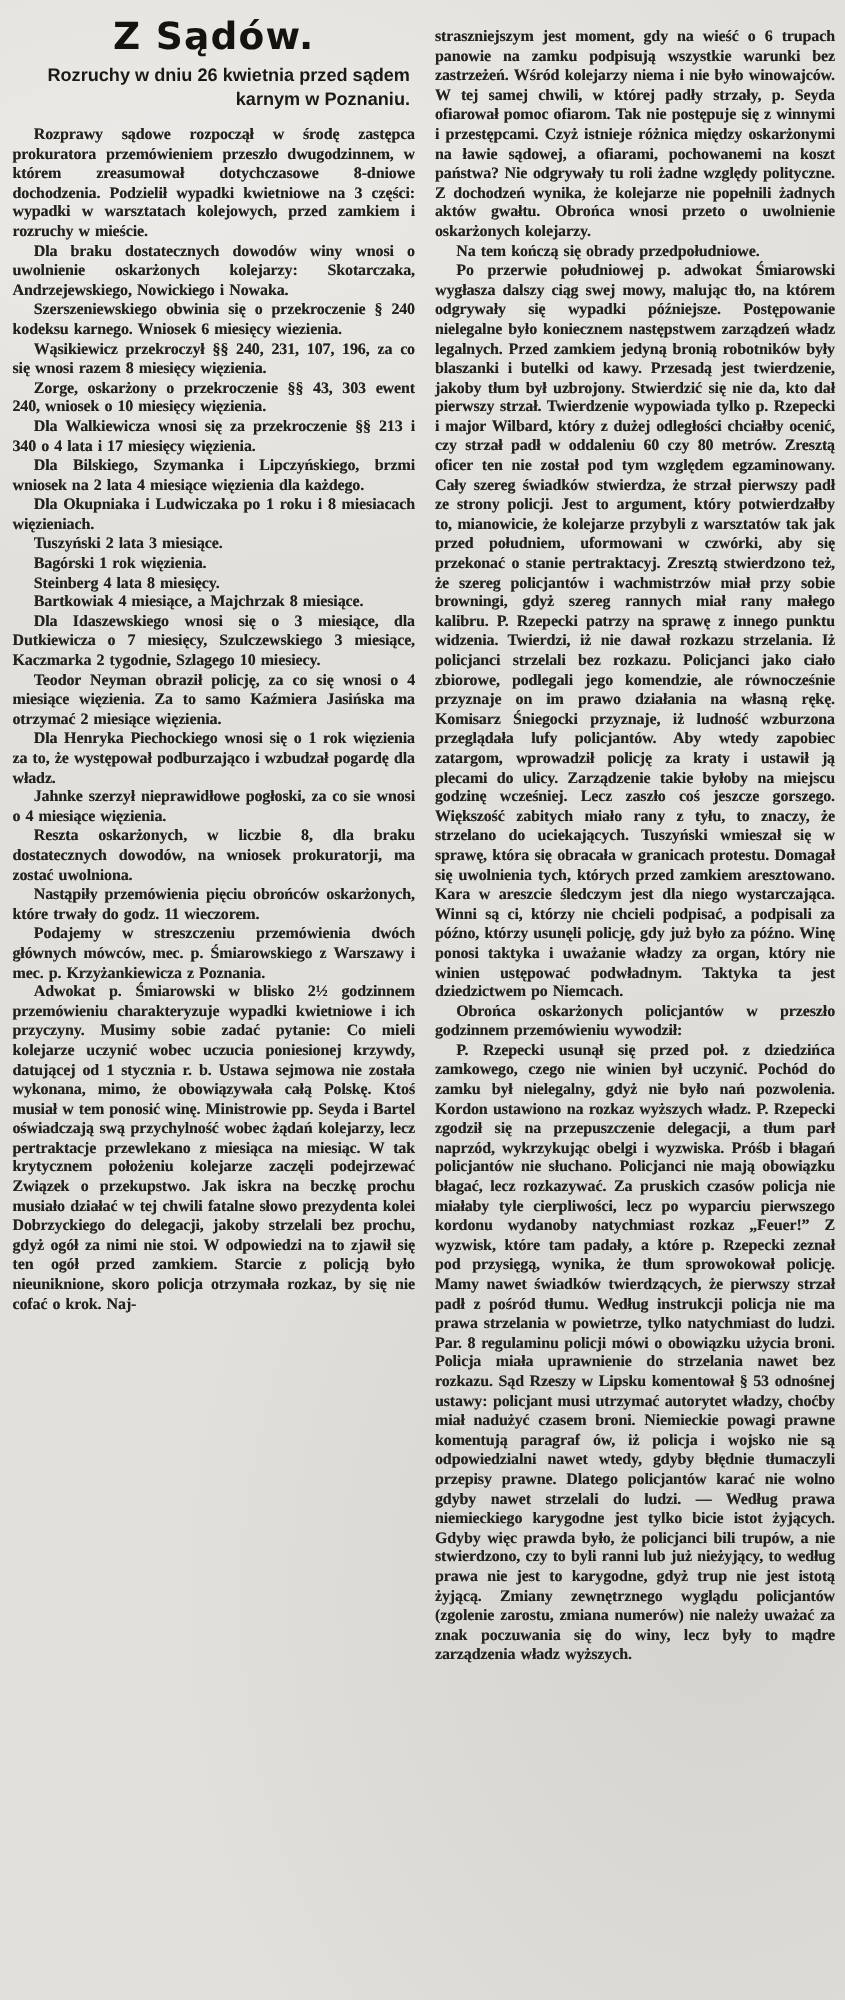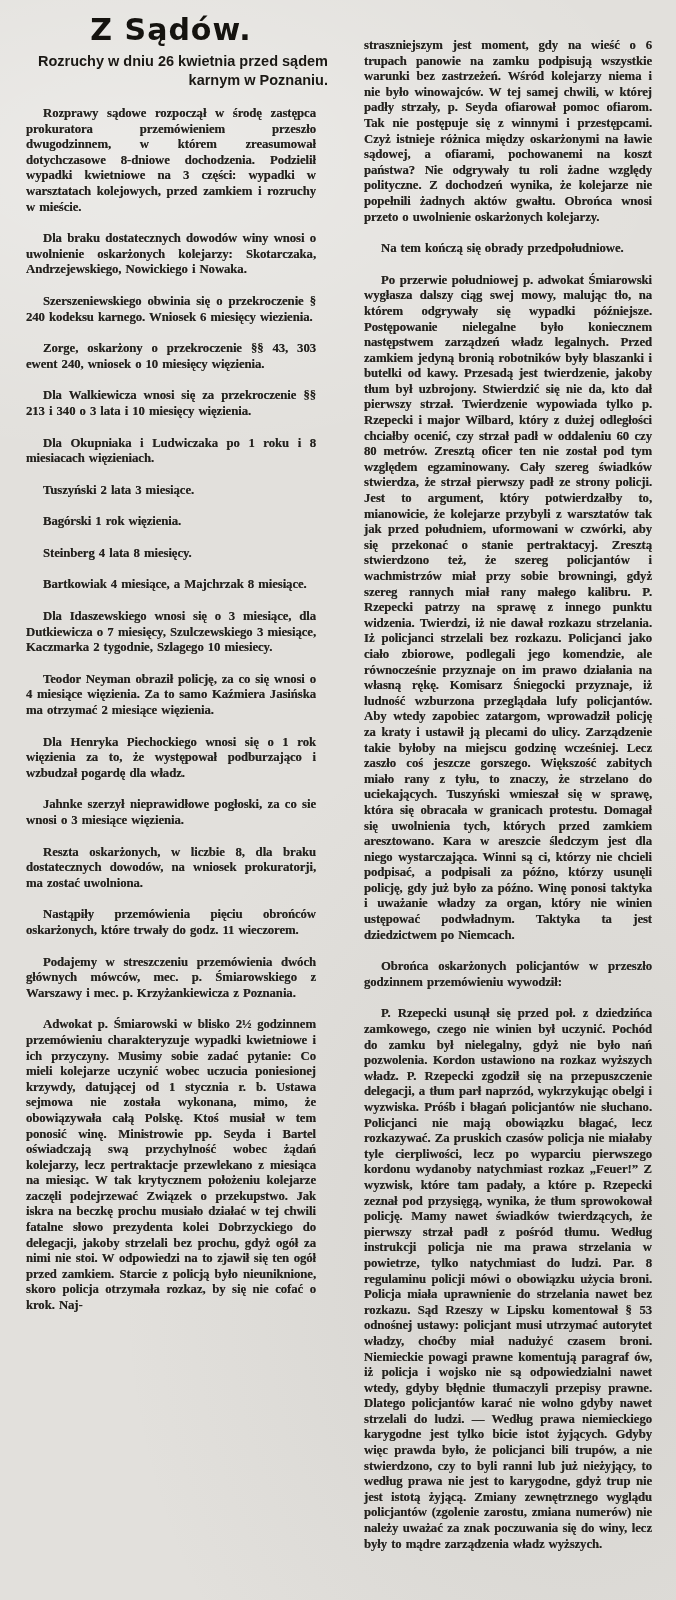--- a/index.html
+++ b/index.html
@@ -39,21 +39,21 @@
   .subhead {
     margin: 0 4px 10px 4px;
     text-align: right;
     font-family: "Liberation Sans", sans-serif;
     font-weight: 700;
     font-size: 14.5px;
     line-height: 19px;
     color: #1b1915;
   }
   .body-text p {
-    margin: 16px;
+    margin: 0;
     text-align: justify;
     text-indent: 17px;
     font-weight: 700;
     font-size: 12.8px;
     line-height: 15.6px;
     letter-spacing: -0.1px;
     word-spacing: 1px;
     color: #24221e;
     text-shadow: 0 0 0.5px rgba(30,28,24,0.55);
   }
@@ -63,31 +63,33 @@
 <body>
 
 <div class="page">
 
   <div class="col col-left body-text">
     <h1 class="headline">Z Sądów.</h1>
     <h2 class="subhead">Rozruchy w dniu 26 kwietnia przed sądem karnym w Poznaniu.</h2>
     <p>Rozprawy sądowe rozpoczął w środę zastępca prokuratora przemówieniem przeszło dwugodzinnem, w którem zreasumował dotychczasowe 8-dniowe dochodzenia. Podzielił wypadki kwietniowe na 3 części: wypadki w warsztatach kolejowych, przed zamkiem i rozruchy w mieście.</p>
     <p>Dla braku dostatecznych dowodów winy wnosi o uwolnienie oskarżonych kolejarzy: Skotarczaka, Andrzejewskiego, Nowickiego i Nowaka.</p>
     <p>Szerszeniewskiego obwinia się o przekroczenie § 240 kodeksu karnego. Wniosek 6 miesięcy wiezienia.</p>
+    <p>Wąsikiewicz przekroczył §§ 240, 231, 107, 196, za co się wnosi razem 8 miesięcy więzienia.</p>
     <p>Zorge, oskarżony o przekroczenie §§ 43, 303 ewent 240, wniosek o 10 miesięcy więzienia.</p>
-    <p>Dla Walkiewicza wnosi się za przekroczenie §§ 213 i 340 o 3 lata i 10 miesięcy więzienia.</p>
+    <p>Dla Walkiewicza wnosi się za przekroczenie §§ 213 i 340 o 4 lata i 17 miesięcy więzienia.</p>
+    <p>Dla Bilskiego, Szymanka i Lipczyńskiego, brzmi wniosek na 2 lata 4 miesiące więzienia dla każdego.</p>
     <p>Dla Okupniaka i Ludwiczaka po 1 roku i 8 miesiacach więzieniach.</p>
     <p>Tuszyński 2 lata 3 miesiące.</p>
     <p>Bagórski 1 rok więzienia.</p>
     <p>Steinberg 4 lata 8 miesięcy.</p>
     <p>Bartkowiak 4 miesiące, a Majchrzak 8 miesiące.</p>
     <p>Dla Idaszewskiego wnosi się o 3 miesiące, dla Dutkiewicza o 7 miesięcy, Szulczewskiego 3 miesiące, Kaczmarka 2 tygodnie, Szlagego 10 miesiecy.</p>
     <p>Teodor Neyman obraził policję, za co się wnosi o 4 miesiące więzienia. Za to samo Kaźmiera Jasińska ma otrzymać 2 miesiące więzienia.</p>
     <p>Dla Henryka Piechockiego wnosi się o 1 rok więzienia za to, że występował podburzająco i wzbudzał pogardę dla władz.</p>
-    <p>Jahnke szerzył nieprawidłowe pogłoski, za co sie wnosi o 3 miesiące więzienia.</p>
+    <p>Jahnke szerzył nieprawidłowe pogłoski, za co sie wnosi o 4 miesiące więzienia.</p>
     <p>Reszta oskarżonych, w liczbie 8, dla braku dostatecznych dowodów, na wniosek prokuratorji, ma zostać uwolniona.</p>
     <p>Nastąpiły przemówienia pięciu obrońców oskarżonych, które trwały do godz. 11 wieczorem.</p>
     <p>Podajemy w streszczeniu przemówienia dwóch głównych mówców, mec. p. Śmiarowskiego z Warszawy i mec. p. Krzyżankiewicza z Poznania.</p>
     <p>Adwokat p. Śmiarowski w blisko 2½ godzinnem przemówieniu charakteryzuje wypadki kwietniowe i ich przyczyny. Musimy sobie zadać pytanie: Co mieli kolejarze uczynić wobec uczucia poniesionej krzywdy, datującej od 1 stycznia r. b. Ustawa sejmowa nie została wykonana, mimo, że obowiązywała całą Polskę. Ktoś musiał w tem ponosić winę. Ministrowie pp. Seyda i Bartel oświadczają swą przychylność wobec żądań kolejarzy, lecz pertraktacje przewlekano z miesiąca na miesiąc. W tak krytycznem położeniu kolejarze zaczęli podejrzewać Związek o przekupstwo. Jak iskra na beczkę prochu musiało działać w tej chwili fatalne słowo prezydenta kolei Dobrzyckiego do delegacji, jakoby strzelali bez prochu, gdyż ogół za nimi nie stoi. W odpowiedzi na to zjawił się ten ogół przed zamkiem. Starcie z policją było nieuniknione, skoro policja otrzymała rozkaz, by się nie cofać o krok. Naj-</p>
   </div>
 
   <div class="col col-right body-text">
     <p class="no-indent">straszniejszym jest moment, gdy na wieść o 6 trupach panowie na zamku podpisują wszystkie warunki bez zastrzeżeń. Wśród kolejarzy niema i nie było winowajców. W tej samej chwili, w której padły strzały, p. Seyda ofiarował pomoc ofiarom. Tak nie postępuje się z winnymi i przestępcami. Czyż istnieje różnica między oskarżonymi na ławie sądowej, a ofiarami, pochowanemi na koszt państwa? Nie odgrywały tu roli żadne względy polityczne. Z dochodzeń wynika, że kolejarze nie popełnili żadnych aktów gwałtu. Obrońca wnosi przeto o uwolnienie oskarżonych kolejarzy.</p>
     <p>Na tem kończą się obrady przedpołudniowe.</p>
     <p>Po przerwie południowej p. adwokat Śmiarowski wygłasza dalszy ciąg swej mowy, malując tło, na którem odgrywały się wypadki późniejsze. Postępowanie nielegalne było koniecznem następstwem zarządzeń władz legalnych. Przed zamkiem jedyną bronią robotników były blaszanki i butelki od kawy. Przesadą jest twierdzenie, jakoby tłum był uzbrojony. Stwierdzić się nie da, kto dał pierwszy strzał. Twierdzenie wypowiada tylko p. Rzepecki i major Wilbard, który z dużej odległości chciałby ocenić, czy strzał padł w oddaleniu 60 czy 80 metrów. Zresztą oficer ten nie został pod tym względem egzaminowany. Cały szereg świadków stwierdza, że strzał pierwszy padł ze strony policji. Jest to argument, który potwierdzałby to, mianowicie, że kolejarze przybyli z warsztatów tak jak przed południem, uformowani w czwórki, aby się przekonać o stanie pertraktacyj. Zresztą stwierdzono też, że szereg policjantów i wachmistrzów miał przy sobie browningi, gdyż szereg rannych miał rany małego kalibru. P. Rzepecki patrzy na sprawę z innego punktu widzenia. Twierdzi, iż nie dawał rozkazu strzelania. Iż policjanci strzelali bez rozkazu. Policjanci jako ciało zbiorowe, podlegali jego komendzie, ale równocześnie przyznaje on im prawo działania na własną rękę. Komisarz Śniegocki przyznaje, iż ludność wzburzona przeglądała lufy policjantów. Aby wtedy zapobiec zatargom, wprowadził policję za kraty i ustawił ją plecami do ulicy. Zarządzenie takie byłoby na miejscu godzinę wcześniej. Lecz zaszło coś jeszcze gorszego. Większość zabitych miało rany z tyłu, to znaczy, że strzelano do uciekających. Tuszyński wmieszał się w sprawę, która się obracała w granicach protestu. Domagał się uwolnienia tych, których przed zamkiem aresztowano. Kara w areszcie śledczym jest dla niego wystarczająca. Winni są ci, którzy nie chcieli podpisać, a podpisali za późno, którzy usunęli policję, gdy już było za późno. Winę ponosi taktyka i uważanie władzy za organ, który nie winien ustępować podwładnym. Taktyka ta jest dziedzictwem po Niemcach.</p>

